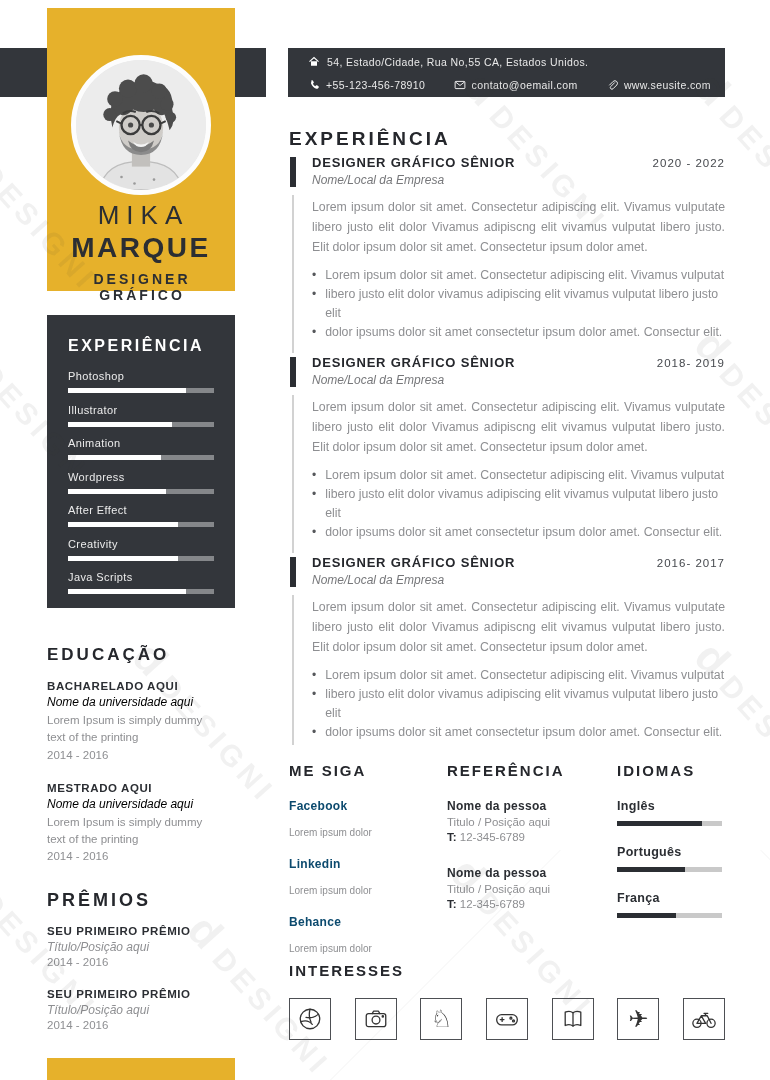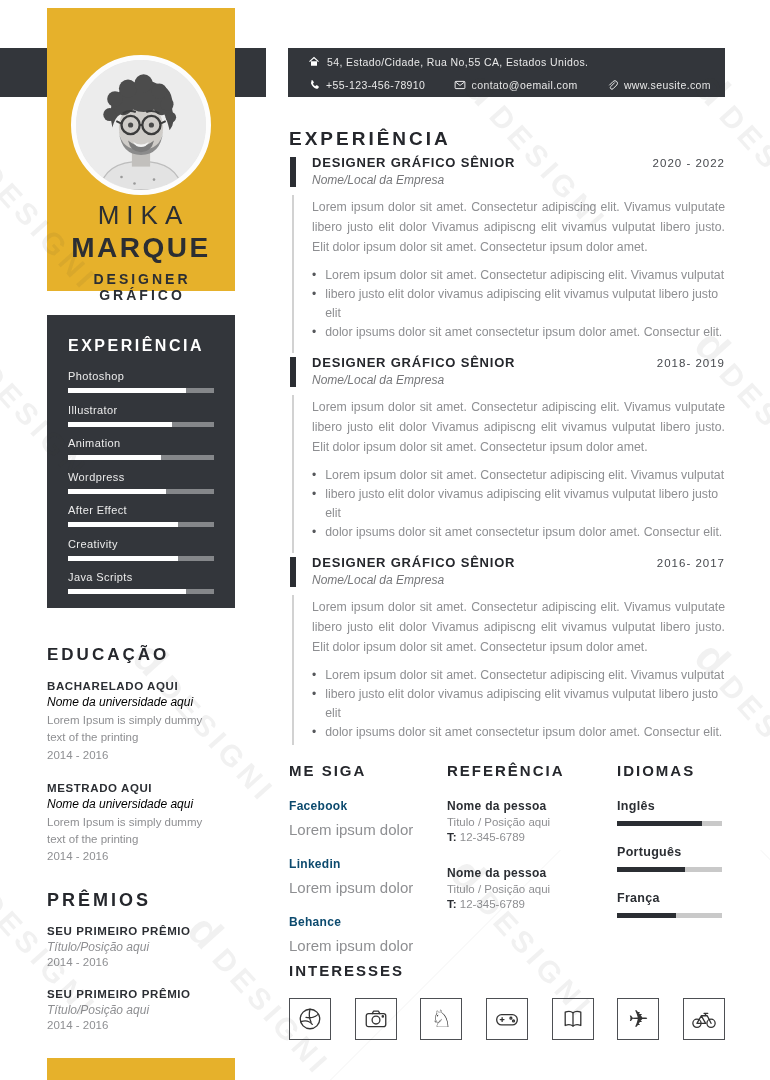--- a/index.html
+++ b/index.html
@@ -67,21 +67,21 @@
   .bullet .dot { color:#55575b; font-size:12px; line-height:1.6; }
 
   
   .trio { position:absolute; top:762px; }
   .trio-heading { font-size:15px; font-weight:800; letter-spacing:2px; color:#25272c; margin-bottom:20px; }
   .me-siga { left:0; width:150px; }
   .referencia { left:158px; width:160px; }
   .idiomas { left:328px; width:108px; }
   .social-item { margin-bottom:19px; }
   .social-net { font-size:12px; font-weight:800; color:#0c4a6e; letter-spacing:.3px; }
-  .social-handle { font-size:15px; color:#8e8f92; margin-top:8px; }
+  .social-handle { font-size:10px; color:#8e8f92; margin-top:14px; }
   .ref-item { margin-bottom:23px; }
   .ref-name { font-size:12px; font-weight:800; color:#2b2e33; letter-spacing:.3px; }
   .ref-pos { font-size:11.5px; color:#8e8f92; margin-top:3px; }
   .ref-phone { font-size:11.5px; color:#8e8f92; margin-top:3px; }
   .ref-phone b { color:#2b2e33; }
   .lang-item { margin-bottom:19px; }
   .lang-label { font-size:12.5px; font-weight:800; color:#2b2e33; letter-spacing:.3px; margin-bottom:8px; }
   .lang-track { width:105px; height:5px; background:#c9c9c9; }
   .lang-fill { height:5px; background:#2b2e33; }
 

